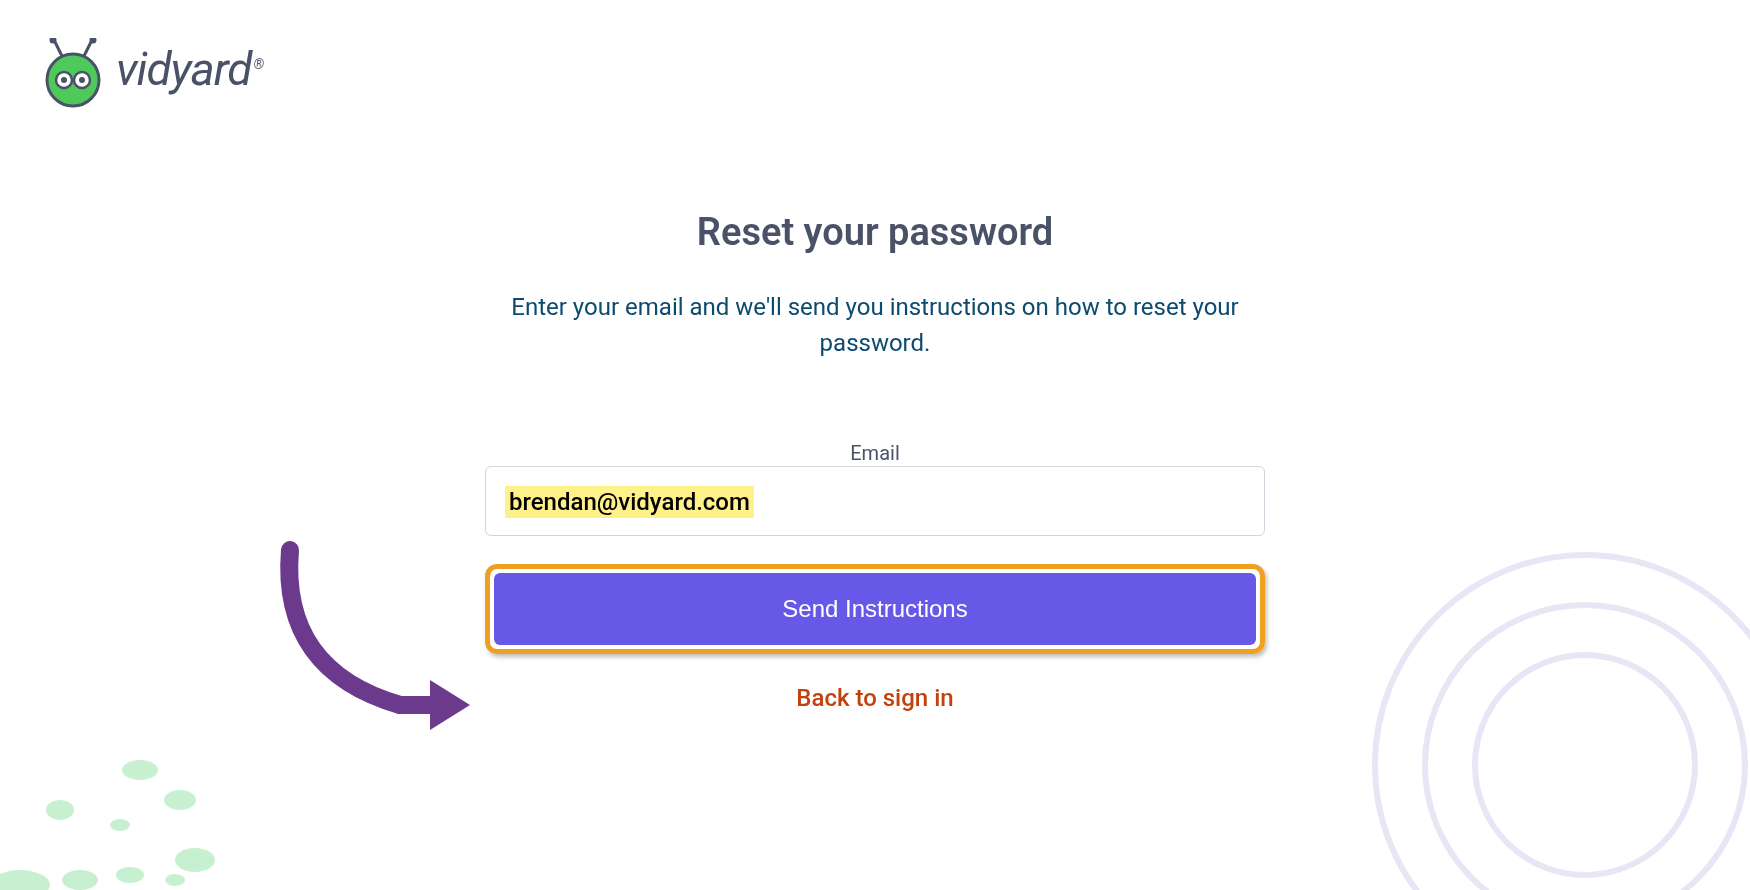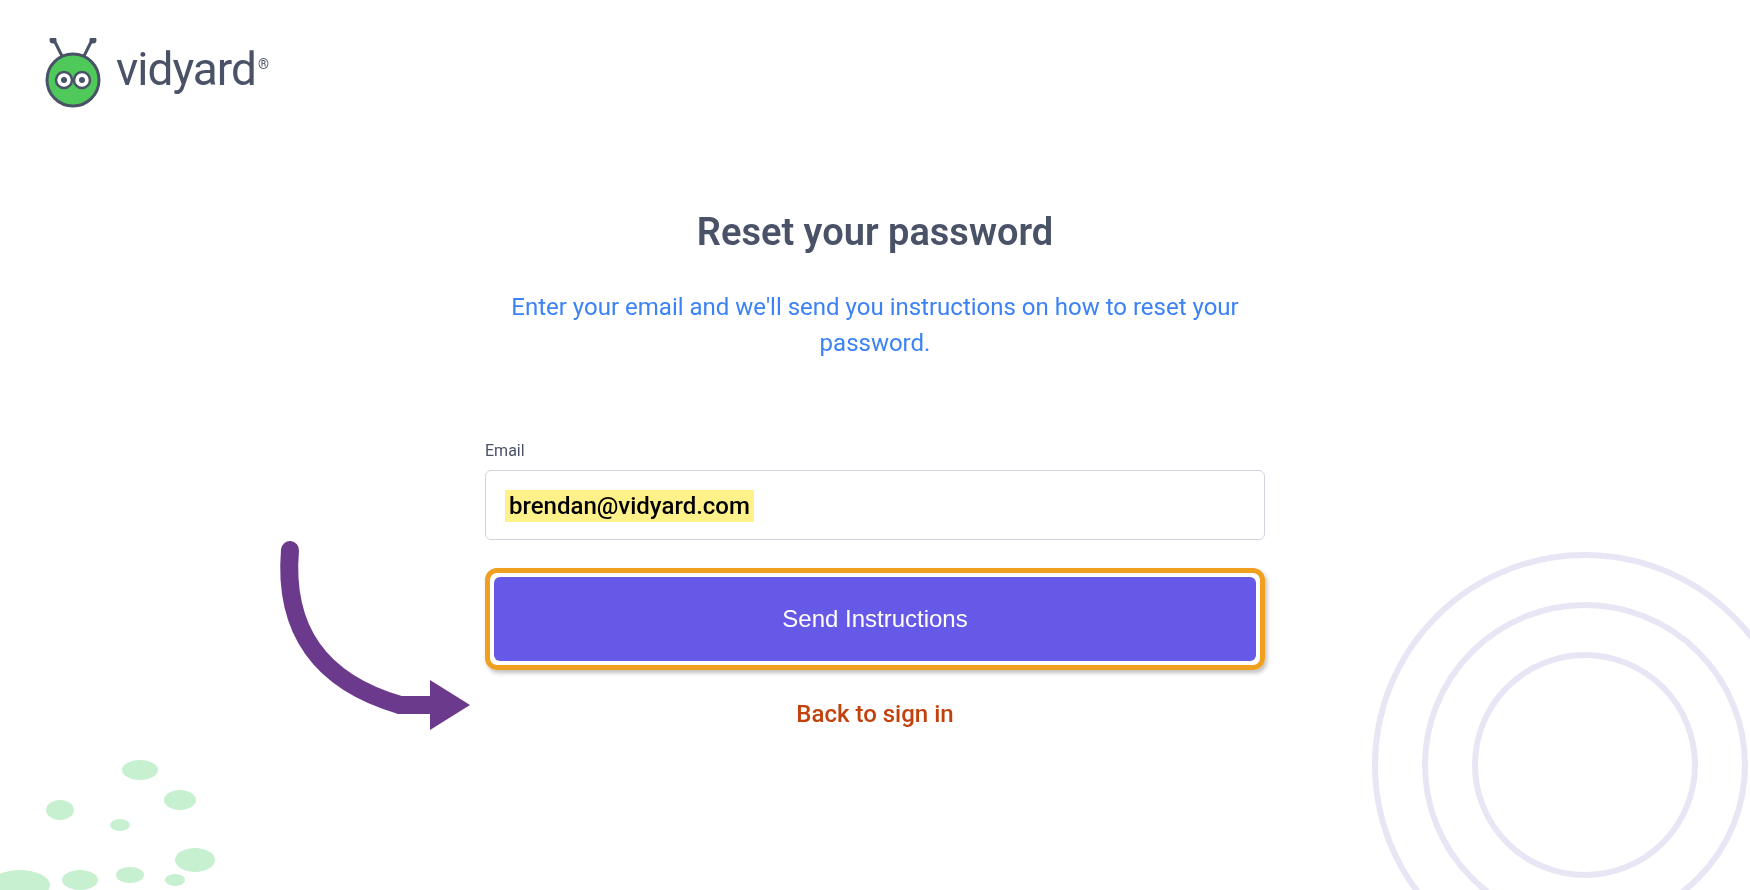--- a/index.html
+++ b/index.html
@@ -26,20 +26,21 @@
     .logo-mark {
       width: 62px;
       height: 62px;
       position: relative;
     }
     .logo-text {
       font-size: 46px;
       font-weight: 400;
       color: #4a5268;
       letter-spacing: -1px;
+      font-style: italic;
     }
     .logo-reg {
       font-size: 14px;
       color: #4a5268;
       vertical-align: super;
       margin-left: 2px;
     }
     .main-container {
       position: absolute;
       top: 210px;
@@ -50,34 +51,35 @@
     }
     .page-title {
       font-size: 38px;
       font-weight: 600;
       color: #4a5268;
       margin-bottom: 35px;
     }
     .page-subtitle {
       font-size: 24px;
       font-weight: 400;
-      color: #3b82f6;
+      color: #0c4a6e;
       line-height: 1.5;
       margin-bottom: 80px;
     }
     .form-group {
       text-align: left;
       margin-bottom: 28px;
     }
     .form-label {
       display: block;
-      font-size: 16px;
+      font-size: 20px;
       font-weight: 400;
       color: #4a5268;
-      margin-bottom: 10px;
+      margin-bottom: 1px;
+      text-align: center;
     }
     .email-input {
       width: 100%;
       height: 70px;
       border: 1px solid #d0d4dd;
       border-radius: 6px;
       padding: 0 20px;
       font-size: 24px;
       color: #000000;
       outline: none;
@@ -100,21 +102,21 @@
     }
     .button-highlight-wrapper {
       border: 5px solid #f0a020;
       border-radius: 12px;
       padding: 4px;
       box-shadow: 2px 3px 4px rgba(0,0,0,0.25);
       margin-bottom: 30px;
     }
     .send-button {
       width: 100%;
-      height: 84px;
+      height: 72px;
       background: #6759e8;
       color: #ffffff;
       border: none;
       border-radius: 6px;
       font-size: 24px;
       font-weight: 500;
       cursor: pointer;
     }
     .back-link {
       display: inline-block;

